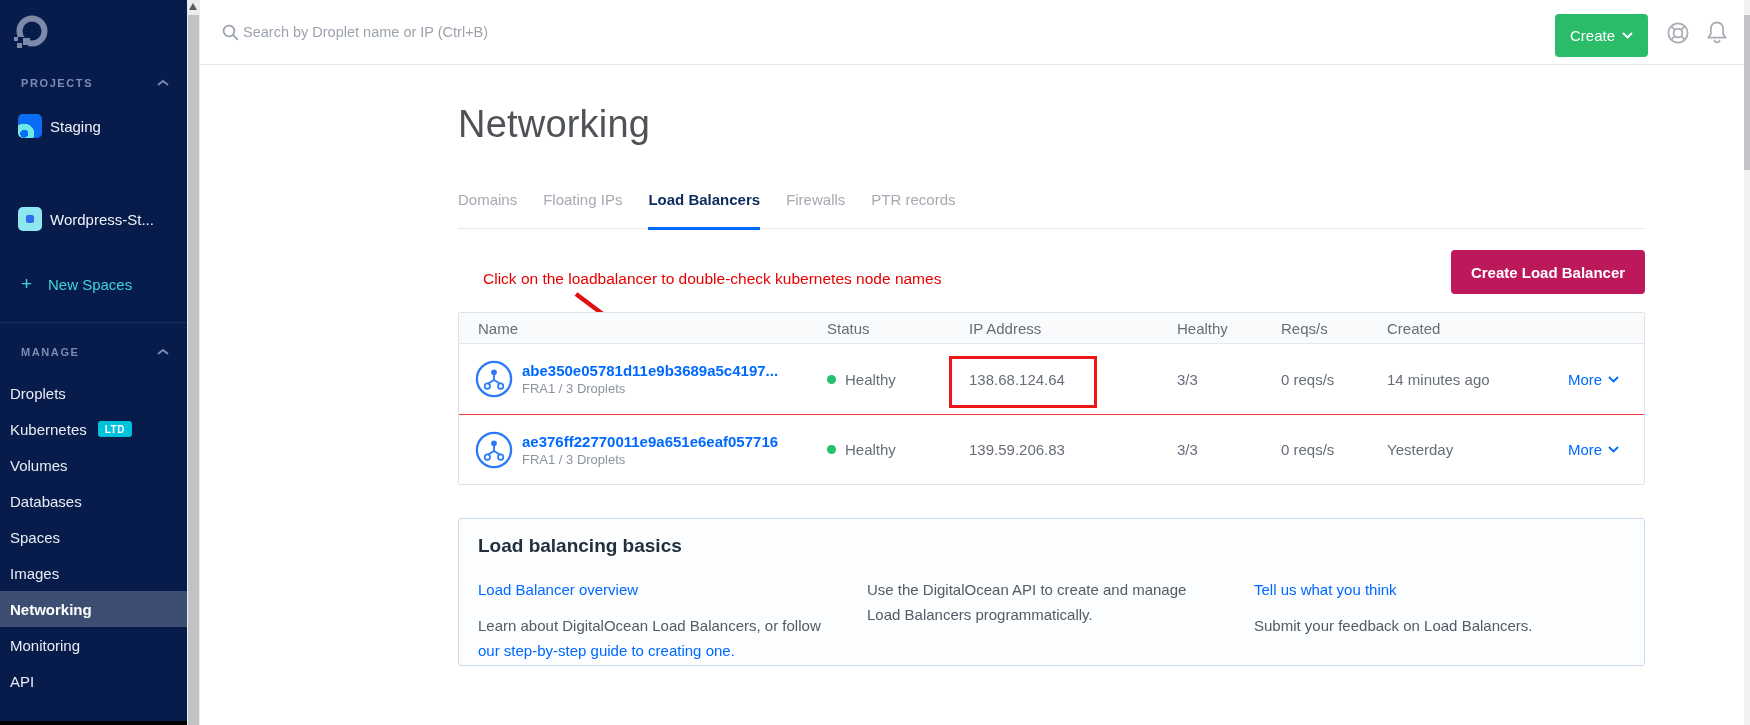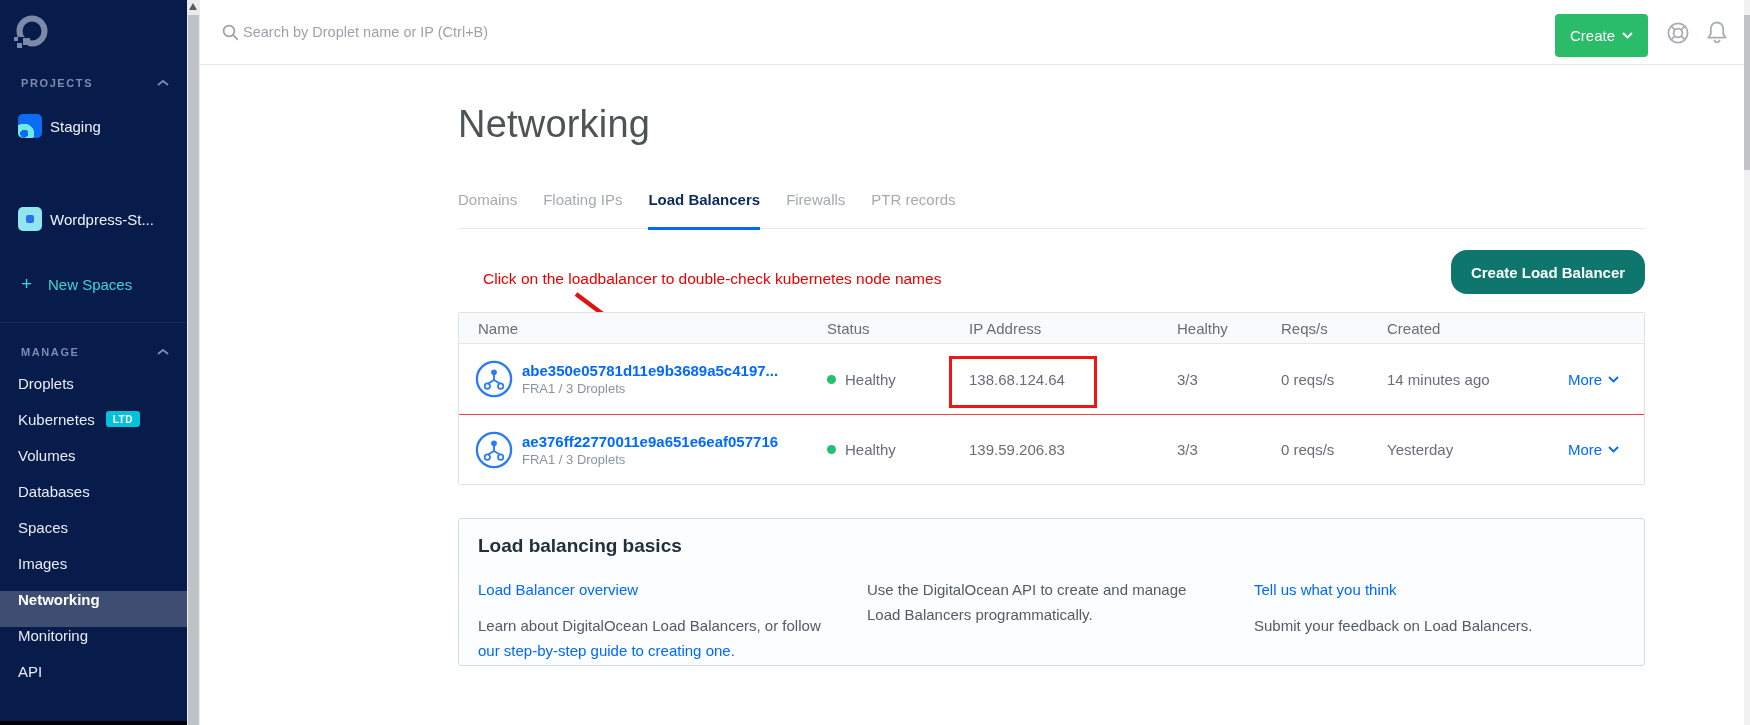--- a/index.html
+++ b/index.html
@@ -29,21 +29,21 @@
                       background:#2f6df0; border-radius:2px; }
   .icon-nitro { background:#0b63f2; }
   .icon-nitro i { position:absolute; left:6px; top:6px; width:12px; height:12px;
                   background:#46d6ea; transform:rotate(45deg); border-radius:2px; }
   .new-project { position:absolute; left:0; top:266px; width:187px; height:36px;
                  display:flex; align-items:center; cursor:pointer; }
   .new-project .plus { position:absolute; left:21px; color:#40d5d5; font-size:19px; font-weight:400; }
   .new-project .np-label { position:absolute; left:48px; color:#40d5d5; font-size:15px; }
   .side-divider { position:absolute; left:0; top:322px; width:187px; height:1px; background:#1a2c5e; }
   .manage-item { position:absolute; left:0; width:187px; height:36px; display:flex;
-                 align-items:flex-start; padding-left:18px; color:#e8ecf4; font-size:15px; cursor:pointer; }
+                 align-items:center; padding-left:10px; color:#e8ecf4; font-size:15px; cursor:pointer; }
   .manage-item.active { background:#3e4e72; font-weight:700; color:#ffffff; }
   .ltd-badge { margin-left:11px; background:#00c2da; color:#fff; font-size:10px; font-weight:700;
                letter-spacing:.5px; padding:3px 7px 2px; border-radius:3px; }
   .side-bottom-bar { position:absolute; left:0; bottom:0; width:187px; height:4px; background:#000; }
 
   
   .side-scrollbar { position:absolute; left:187px; top:0; width:13px; height:725px; background:#ececec; }
   .side-scrollbar .up { position:absolute; left:2px; top:3px; width:0; height:0;
       border-left:4.5px solid transparent; border-right:4.5px solid transparent;
       border-bottom:7px solid #5a5a5a; }
@@ -75,21 +75,21 @@
                 color:#4f5357; letter-spacing:.2px; }
   .tabs { position:absolute; left:458px; top:191px; width:1187px; display:flex; gap:26px;
           border-bottom:1px solid #e7e9ec; }
   .tab { position:relative; font-size:15px; color:#a4aab2; padding-bottom:20px; cursor:pointer; }
   .tab.active { color:#0c2a5e; font-weight:700; }
   .tab.active::after { content:""; position:absolute; left:0; right:0; bottom:-2px; height:3px;
                        background:#0069ff; }
   .annotation { position:absolute; left:483px; top:270px; font-size:15.5px; color:#e60000; }
   .anno-arrow { position:absolute; left:560px; top:285px; }
   .create-lb-btn { position:absolute; left:1451px; top:250px; width:194px; height:44px;
-                   background:#0f766e; border:none; border-radius:16px; color:#fff; font-size:15px;
+                   background:#be185d; border:none; border-radius:4px; color:#fff; font-size:15px;
                    font-weight:600; cursor:pointer; font-family:"Liberation Sans", sans-serif; }
 
   
   .lb-table { position:absolute; left:458px; top:312px; width:1187px;
               border:1px solid #dfe3e8; border-radius:2px; background:#fff; }
   .t-grid { display:grid; grid-template-columns:368px 142px 208px 104px 106px 181px 76px;
             align-items:center; }
   .t-head { height:31px; background:#f9fafb; border-bottom:1px solid #e5e8ec; color:#676d79;
             font-size:15px; }
   .t-head > div:first-child { padding-left:19px; }

